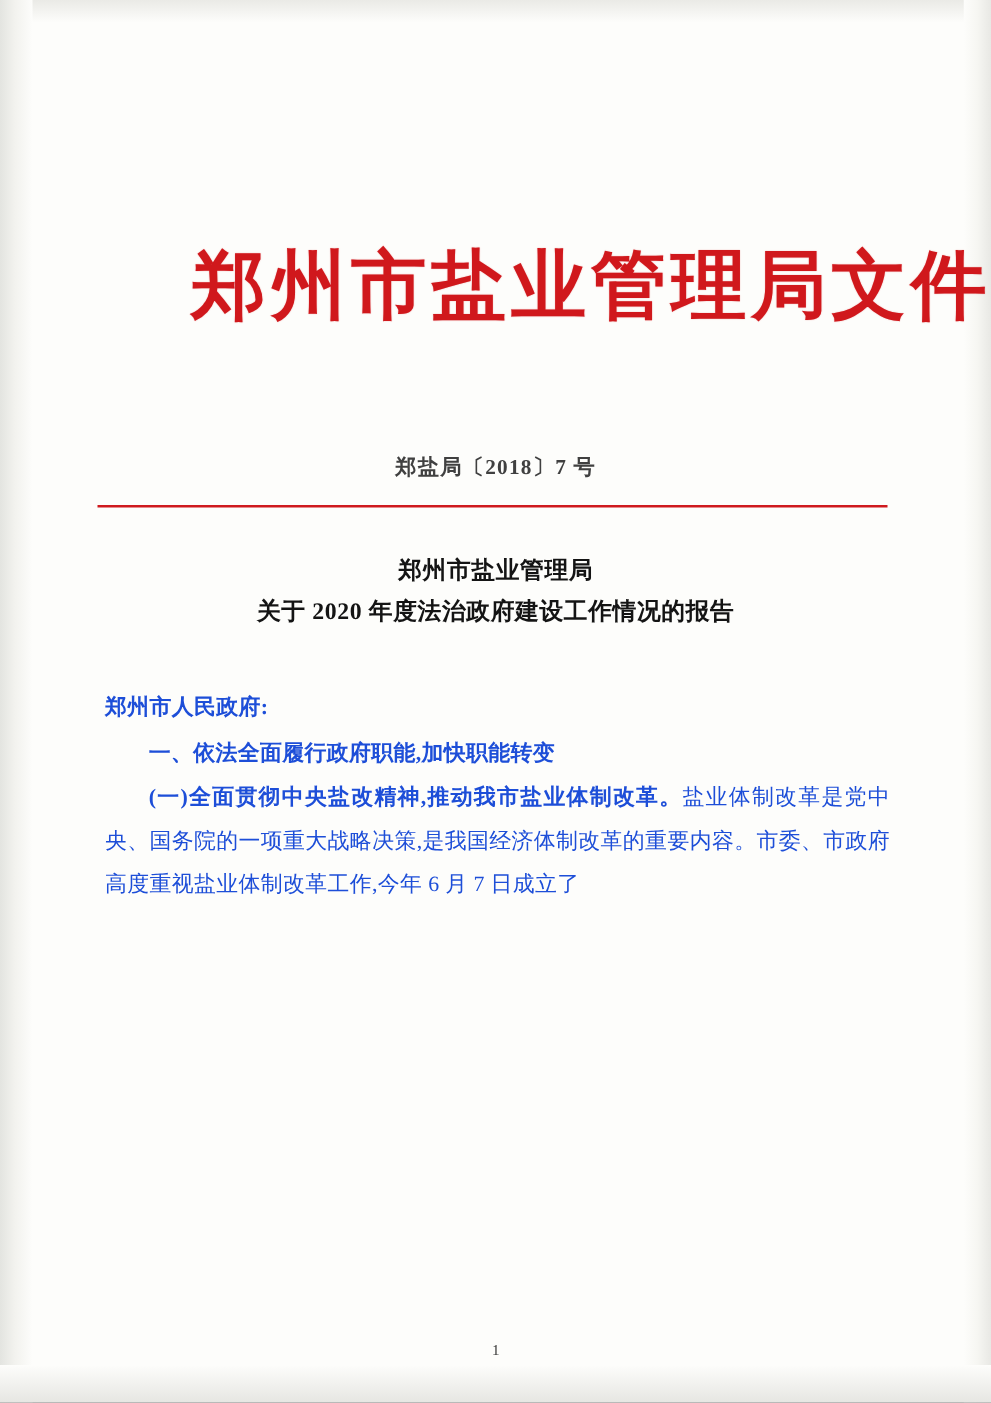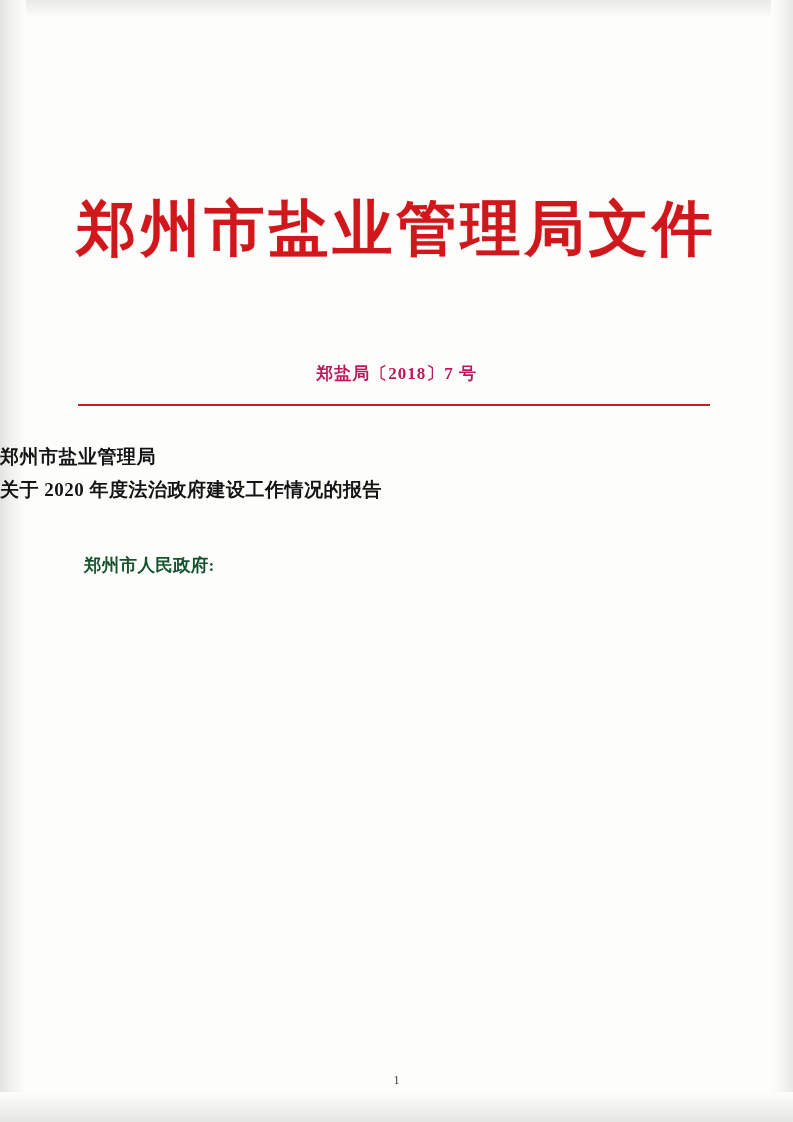--- a/index.html
+++ b/index.html
@@ -52,71 +52,71 @@
     top: 0; left: 0;
     width: 793px;
     height: 1122px;
   }
 
   .doc-title {
     position: absolute;
     top: 196px;
     left: 0;
     width: 793px;
-    text-align: center;
+    text-align: right;
     color: #d0181c;
     font-family: "Liberation Serif", "DejaVu Serif", serif;
     font-weight: bold;
     font-size: 60px;
     letter-spacing: 4px;
     line-height: 1.1;
     text-shadow: 0 0 1px rgba(208,24,28,0.45);
   }
 
   .doc-number {
     position: absolute;
     top: 362px;
     left: 0;
     width: 793px;
     text-align: center;
     font-size: 17px;
     font-weight: bold;
-    color: #be185d;
+    color: #404040;
     letter-spacing: 1px;
   }
 
   .red-rule {
     position: absolute;
     top: 404px;
     left: 78px;
     width: 632px;
     height: 2px;
     background: #cf1a1e;
   }
 
   .subject-block {
     position: absolute;
     top: 440px;
     left: 0;
     width: 793px;
-    text-align: left;
+    text-align: center;
     font-size: 19px;
     font-weight: bold;
     color: #141414;
     line-height: 1.75;
     letter-spacing: 0.5px;
   }
 
   .body-block {
     position: absolute;
     top: 548px;
     left: 84px;
     width: 628px;
     font-size: 17.5px;
-    color: #14532d;
+    color: #1d4ed8;
     line-height: 2.0;
     letter-spacing: 0.3px;
     text-align: justify;
   }
   .salutation {
     font-weight: bold;
     margin: 0 0 2px 0;
   }
   .para {
     margin: 0;
@@ -162,20 +162,24 @@
     <div class="subject-block">
       <div>郑州市盐业管理局</div>
       <div>关于 2020 年度法治政府建设工作情况的报告</div>
     </div>
 
     <div class="body-block">
 
       <p class="salutation">郑州市人民政府:</p>
 
 
+      <p class="heading-1">一、依法全面履行政府职能,加快职能转变</p>
 
+      <p class="para">
+        <span class="lead-bold">(一)全面贯彻中央盐改精神,推动我市盐业体制改革。</span><span>盐业体制改革是党中央、国务院的一项重大战略决策,是我国经济体制改革的重要内容。市委、市政府高度重视盐业体制改革工作,今年 6 月 7 日成立了</span>
+      </p>
 
     </div>
 
     <div class="page-number">1</div>
 
   </div>
 </div>
 
 </body></html>

